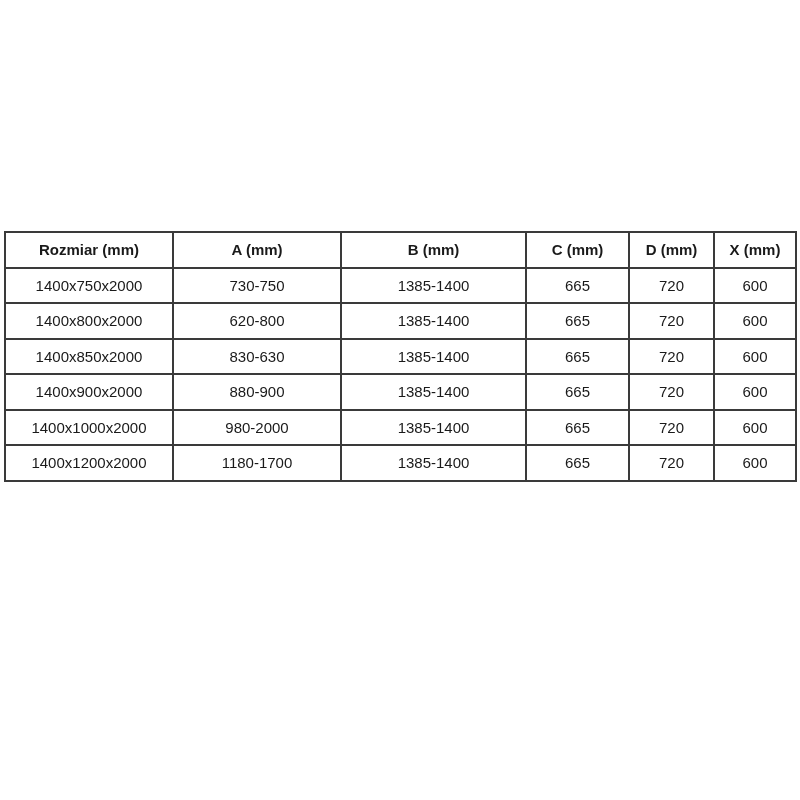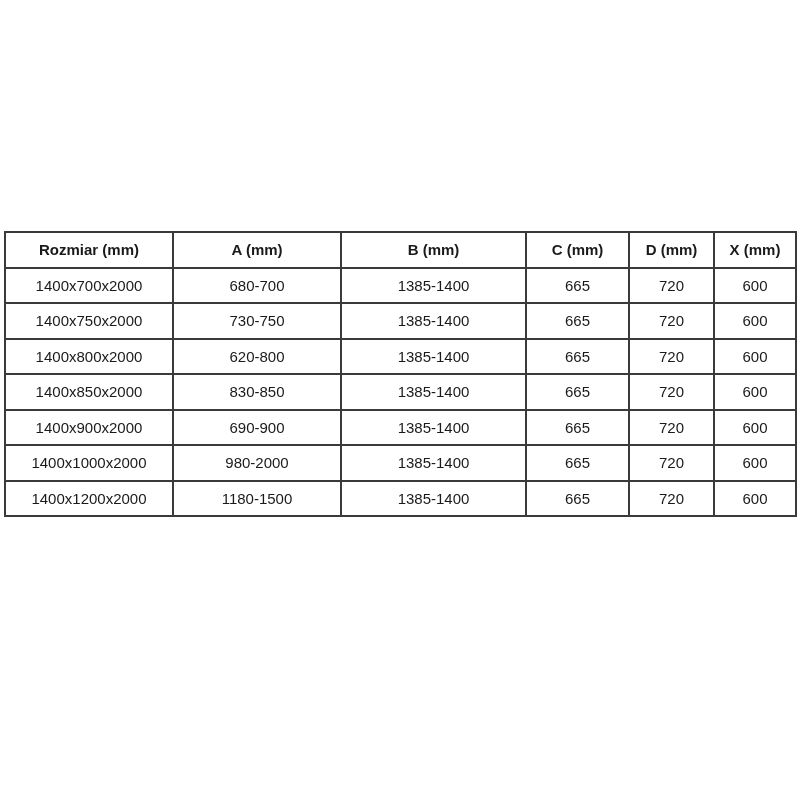--- a/index.html
+++ b/index.html
@@ -60,70 +60,62 @@
           <th>Rozmiar (mm)</th>
           <th>A (mm)</th>
           <th>B (mm)</th>
           <th>C (mm)</th>
           <th>D (mm)</th>
           <th>X (mm)</th>
         </tr>
     </thead>
     <tbody>
         <tr>
-          <td>1400x700x2000</td>
-          <td>680-700</td>
-          <td>1385-1400</td>
-          <td>665</td>
-          <td>720</td>
-          <td>600</td>
-        </tr>
-        <tr>
           <td>1400x750x2000</td>
           <td>730-750</td>
           <td>1385-1400</td>
           <td>665</td>
           <td>720</td>
           <td>600</td>
         </tr>
         <tr>
           <td>1400x800x2000</td>
           <td>620-800</td>
           <td>1385-1400</td>
           <td>665</td>
           <td>720</td>
           <td>600</td>
         </tr>
         <tr>
           <td>1400x850x2000</td>
-          <td>830-850</td>
+          <td>830-630</td>
           <td>1385-1400</td>
           <td>665</td>
           <td>720</td>
           <td>600</td>
         </tr>
         <tr>
           <td>1400x900x2000</td>
-          <td>690-900</td>
+          <td>880-900</td>
           <td>1385-1400</td>
           <td>665</td>
           <td>720</td>
           <td>600</td>
         </tr>
         <tr>
           <td>1400x1000x2000</td>
           <td>980-2000</td>
           <td>1385-1400</td>
           <td>665</td>
           <td>720</td>
           <td>600</td>
         </tr>
         <tr>
           <td>1400x1200x2000</td>
-          <td>1180-1500</td>
+          <td>1180-1700</td>
           <td>1385-1400</td>
           <td>665</td>
           <td>720</td>
           <td>600</td>
         </tr>
       </tbody>
   </table>
 </div>
 
 </body></html>

